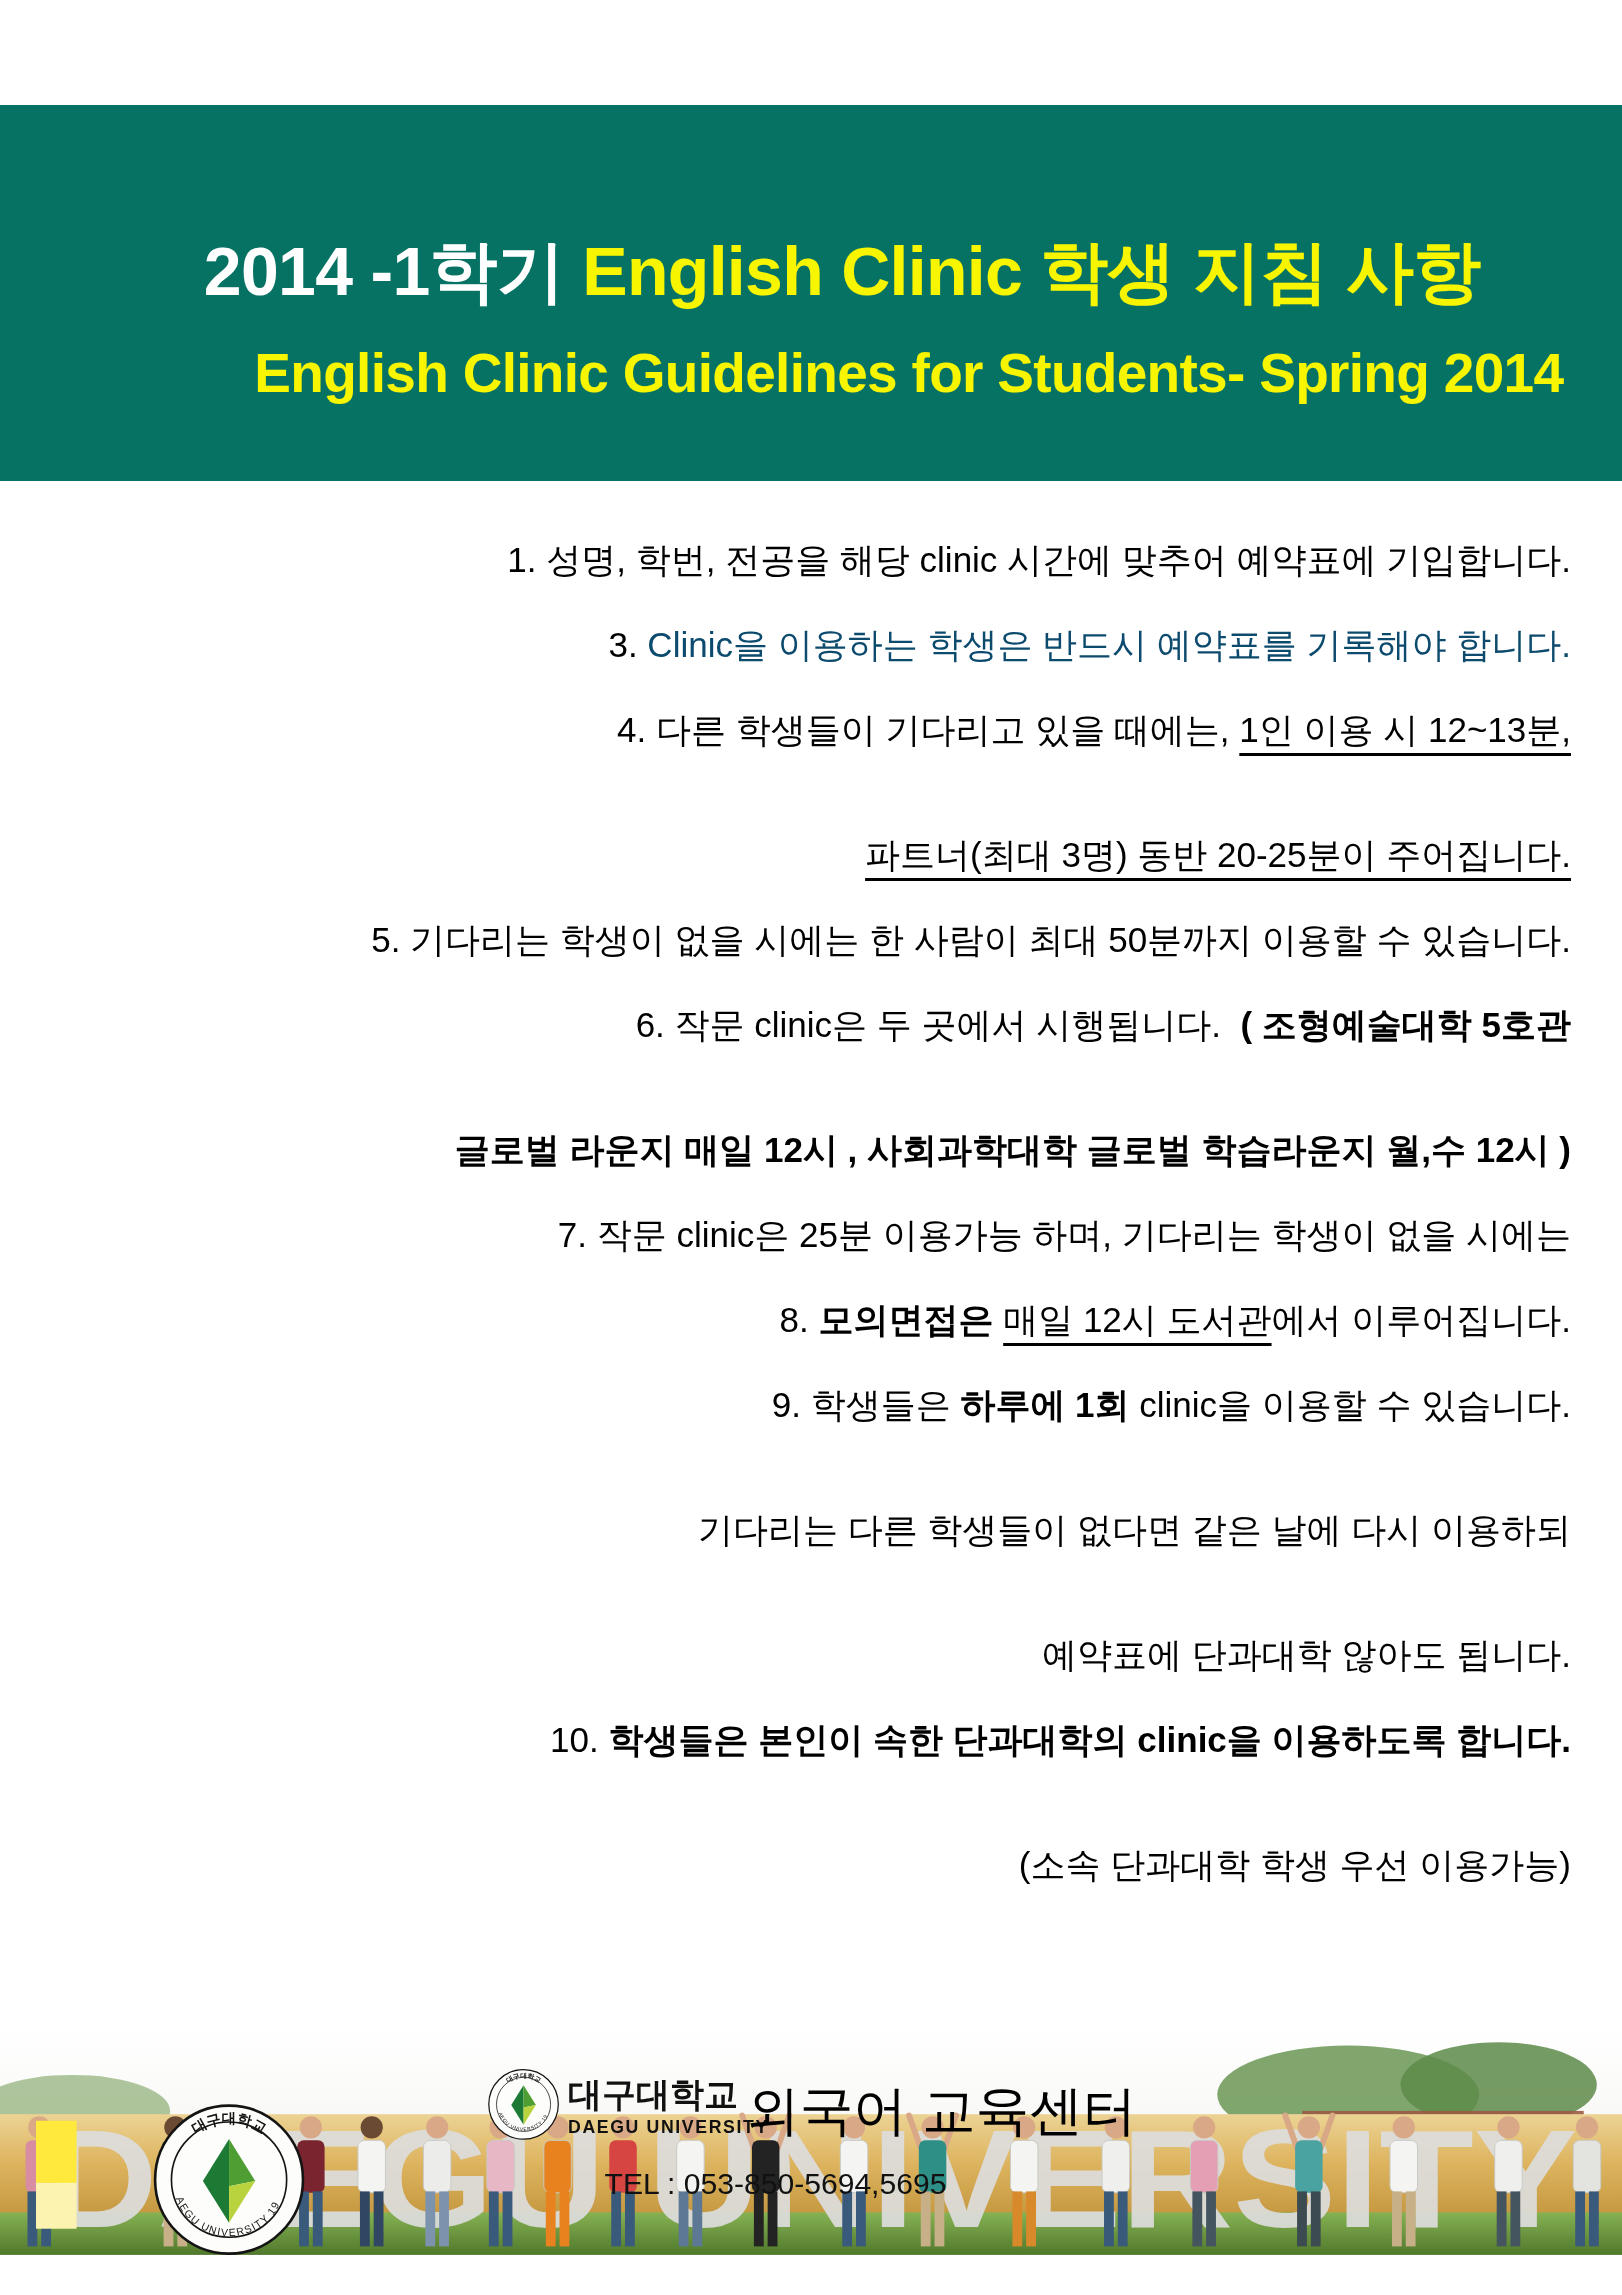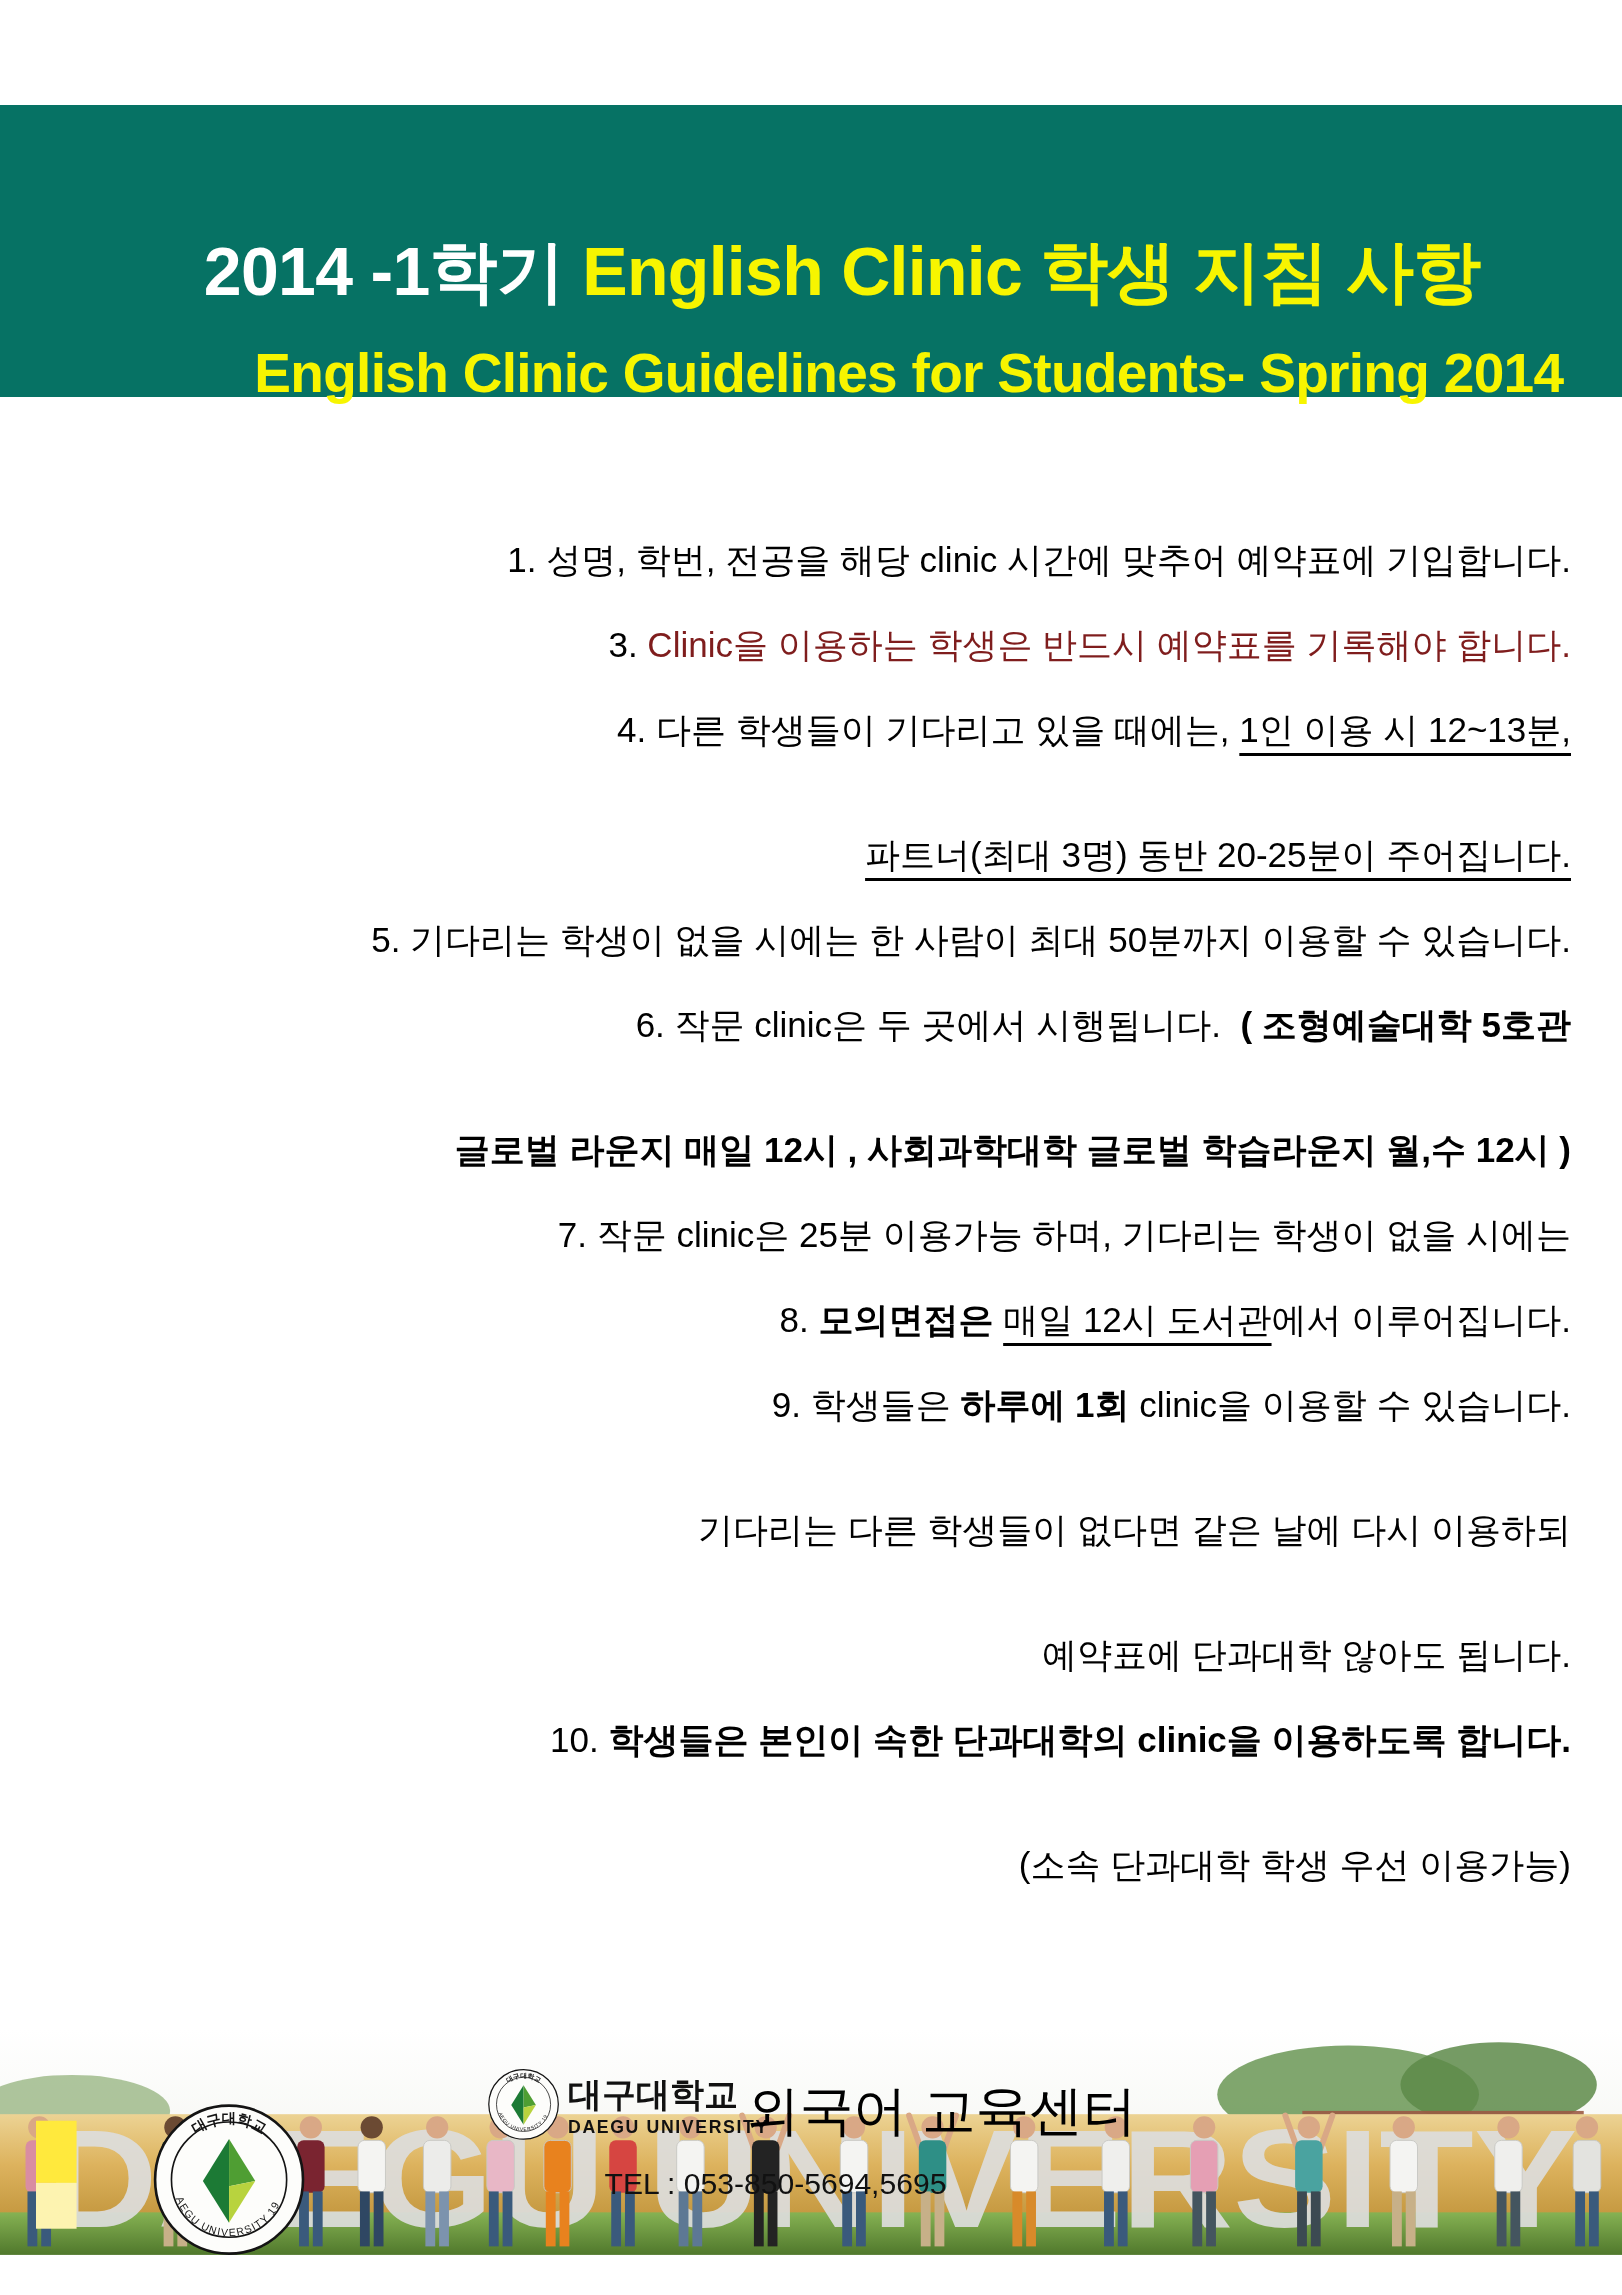--- a/index.html
+++ b/index.html
@@ -1,21 +1,21 @@
 <!DOCTYPE html>
 <html style="font-size:10.5px"><head>
 <meta charset="utf-8">
 <style>
   html,body{margin:0;padding:0;}
   body{
     width:1623px;height:2295px;position:relative;background:#ffffff;overflow:hidden;
     font-family:"Liberation Sans","DejaVu Sans",sans-serif;color:#000;
   }
   
-  .banner{position:absolute;left:0;top:105px;width:1623px;height:292px;background:#067264;}
+  .banner{position:absolute;left:0;top:105px;width:1623px;height:376px;background:#067264;}
   .banner .t1{position:absolute;left:131px;top:44px;font-size:68px;font-weight:700;white-space:pre;letter-spacing:-0.7px;}
   .banner .t1 .white{color:#ffffff;}
   .banner .t1 .yellow{color:#f7f500;}
   .banner .t2{position:absolute;left:196px;top:172px;font-size:55px;font-weight:700;white-space:pre;color:#f7f500;letter-spacing:-0.7px;}
   
   .list{position:absolute;left:92px;top:538px;width:1479px;font-size:35px;line-height:1.25;text-align:right;}
   .list .line{white-space:pre;height:85px;}
   .list .line.cont{padding-left:62px;margin-top:40px;}
   .list .b{font-weight:700;}
   .list .u{text-decoration:underline;text-decoration-thickness:2.6px;text-underline-offset:10.5px;}
@@ -29,21 +29,21 @@
   <div class="t1">
     <span class="white">2014 -1학기 </span><span class="yellow">English Clinic 학생 지침 사항</span>
   </div>
   <div class="t2">
     <span>English Clinic Guidelines for Students- </span><span>Spring 2014</span>
   </div>
 </div>
 
 <div class="list">
     <div class="line"><span>1. </span><span>성명, 학번, 전공을 해당 clinic 시간에 맞추어 예약표에 기입합니다.</span></div>
-    <div class="line"><span style="color: rgb(0, 0, 0);">3. </span><span style="color: #7f1d1d;">Clinic을 이용하는 학생은 반드시 예약표를 기록해야 합니다.</span></div>
+    <div class="line"><span style="color: rgb(0, 0, 0);">3. </span><span style="color: #0c4a6e;">Clinic을 이용하는 학생은 반드시 예약표를 기록해야 합니다.</span></div>
     <div class="line"><span>4. </span><span>다른 학생들이 기다리고 있을 때에는, </span><span class="u">1인 이용 시 12~13분,</span></div>
     <div class="line cont"><span class="u">파트너(최대 3명) 동반 20-25분이 주어집니다.</span></div>
     <div class="line"><span>5. </span><span>기다리는 학생이 없을 시에는 한 사람이 최대 50분까지 이용할 수 있습니다.</span></div>
     <div class="line"><span>6. </span><span>작문 clinic은 두 곳에서 시행됩니다.  </span><span class="b">( 조형예술대학 5호관</span></div>
     <div class="line cont"><span class="b">글로벌 라운지 매일 12시 , 사회과학대학 글로벌 학습라운지 월,수 12시 )</span></div>
     <div class="line"><span>7. </span><span>작문 clinic은 25분 이용가능 하며, 기다리는 학생이 없을 시에는</span></div>
     <div class="line"><span>8. </span><span class="b">모의면접은 </span><span class="u">매일 12시 도서관</span><span>에서 이루어집니다.</span></div>
     <div class="line"><span>9. </span><span>학생들은 </span><span class="b">하루에 1회</span><span> clinic을 이용할 수 있습니다.</span></div>
     <div class="line cont"><span>기다리는 다른 학생들이 없다면 같은 날에 다시 이용하되</span></div>
     <div class="line cont"><span>예약표에 단과대학 않아도 됩니다.</span></div>

